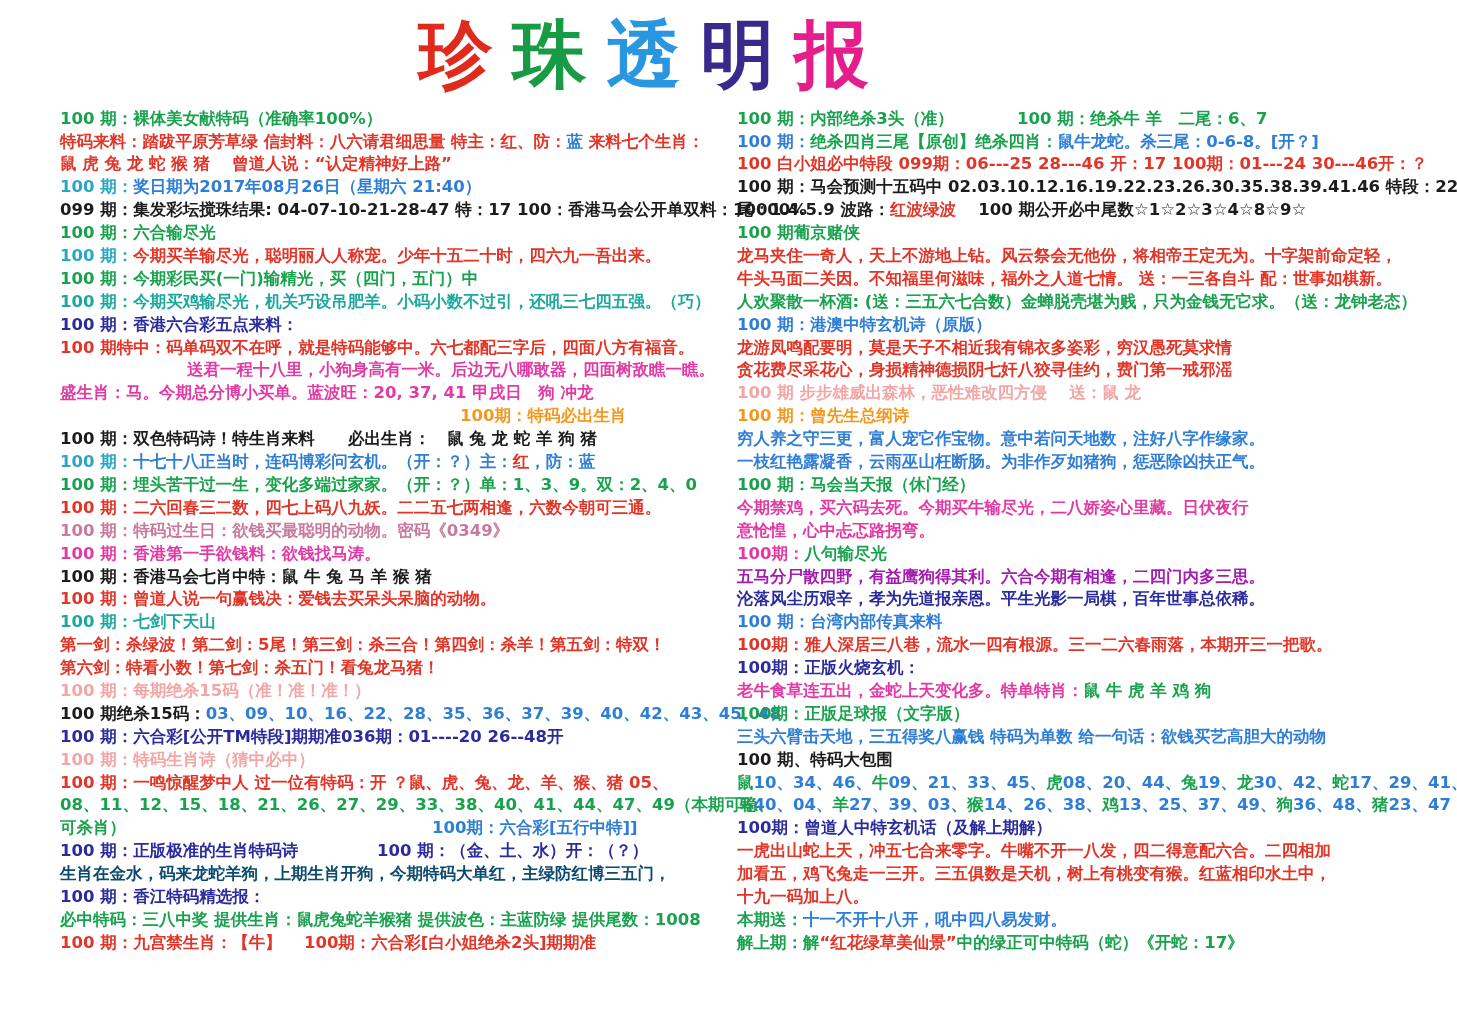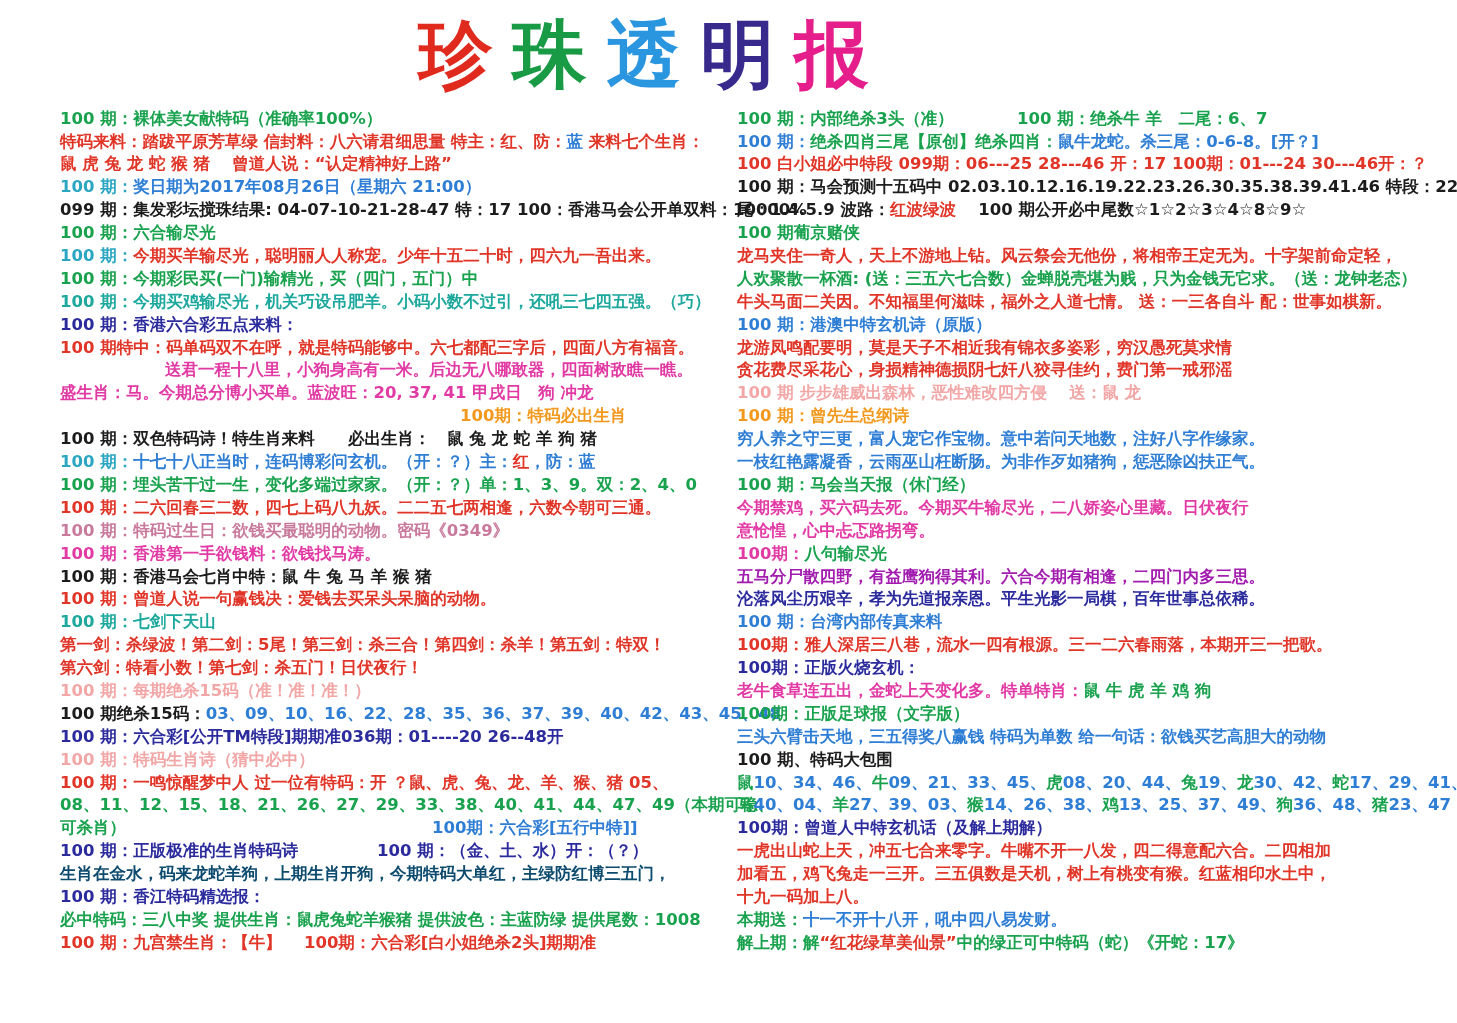--- a/index.html
+++ b/index.html
@@ -32,42 +32,42 @@
 </head>
 <body>
 
 <div class="page">
   <h1 class="title"><span class="title-char" style="color: rgb(224, 42, 30);">珍</span><span class="title-char" style="color: rgb(25, 154, 68);">珠</span><span class="title-char" style="color: rgb(43, 150, 224);">透</span><span class="title-char" style="color: rgb(56, 41, 140);">明</span><span class="title-char" style="color: rgb(230, 30, 140);">报</span></h1>
   <div class="columns">
     <div class="col col-left" id="col-left">
         <div class="line"><span class="seg" style="color: rgb(25, 162, 78);">100 期：</span><span class="seg" style="color: rgb(25, 162, 78);">裸体美女献特码（准确率100%）</span></div>
         <div class="line"><span class="seg" style="color: rgb(225, 53, 40);">特码来料：踏跋平原芳草绿 信封料：八六请君细思量 特主：红、防：</span><span class="seg" style="color: rgb(46, 126, 213);">蓝</span><span class="seg" style="color: rgb(225, 53, 40);"> 来料七个生肖：</span></div>
         <div class="line"><span class="seg" style="color: rgb(225, 53, 40);">鼠 虎 兔 龙 蛇 猴 猪　 曾道人说：“认定精神好上路”</span></div>
-        <div class="line"><span class="seg" style="color: rgb(42, 166, 194);">100 期：</span><span class="seg" style="color: rgb(46, 126, 213);">奖日期为2017年08月26日（星期六 21:00）</span></div>
+        <div class="line"><span class="seg" style="color: rgb(42, 166, 194);">100 期：</span><span class="seg" style="color: rgb(46, 126, 213);">奖日期为2017年08月26日（星期六 21:40）</span></div>
         <div class="line"><span class="seg" style="color: rgb(28, 28, 28);">099 期：集发彩坛搅珠结果: 04-07-10-21-28-47 特：17  100：香港马会公开单双料：10000%</span></div>
         <div class="line"><span class="seg" style="color: rgb(25, 162, 78);">100 期：六合输尽光</span></div>
         <div class="line"><span class="seg" style="color: rgb(42, 166, 194);">100 期：</span><span class="seg" style="color: rgb(225, 53, 40);">今期买羊输尽光，聪明丽人人称宠。少年十五二十时，四六九一吾出来。</span></div>
         <div class="line"><span class="seg" style="color: rgb(25, 162, 78);">100 期：今期彩民买(一门)输精光，买（四门，五门）中</span></div>
         <div class="line"><span class="seg" style="color: rgb(29, 168, 158);">100 期：今期买鸡输尽光，机关巧设吊肥羊。小码小数不过引，还吼三七四五强。（巧）</span></div>
         <div class="line"><span class="seg" style="color: rgb(43, 43, 158);">100 期：香港六合彩五点来料：</span></div>
         <div class="line"><span class="seg" style="color: rgb(225, 53, 40);">100 期特中：码单码双不在呼，就是特码能够中。六七都配三字后，四面八方有福音。</span></div>
-        <div class="line" style="padding-left: 105px;"><span class="seg" style="color: rgb(226, 58, 164);">送君一程十八里，小狗身高有一米。后边无八哪敢器，四面树敌瞧一瞧。</span></div>
+        <div class="line" style="padding-left: 105px; text-align: center;"><span class="seg" style="color: rgb(226, 58, 164);">送君一程十八里，小狗身高有一米。后边无八哪敢器，四面树敌瞧一瞧。</span></div>
         <div class="line"><span class="seg" style="color: rgb(226, 58, 164);">盛生肖：马。今期总分博小买单。蓝波旺：20, 37, 41 甲戌日　狗 冲龙</span></div>
         <div class="line" style="padding-left: 400px;"><span class="seg" style="color: rgb(242, 153, 29);">100期：特码必出生肖</span></div>
         <div class="line"><span class="seg" style="color: rgb(28, 28, 28);">100 期：双色特码诗！特生肖来料</span><span class="seg seg-abs" style="color: rgb(28, 28, 28); left: 288px;">必出生肖：　鼠 兔 龙 蛇 羊 狗 猪</span></div>
         <div class="line"><span class="seg" style="color: rgb(42, 166, 194);">100 期：</span><span class="seg" style="color: rgb(46, 126, 213);">十七十八正当时，连码博彩问玄机。（开：？）主：</span><span class="seg" style="color: rgb(225, 53, 40);">红</span><span class="seg" style="color: rgb(46, 126, 213);">，防：</span><span class="seg" style="color: rgb(46, 126, 213);">蓝</span></div>
         <div class="line"><span class="seg" style="color: rgb(25, 162, 78);">100 期：埋头苦干过一生，变化多端过家家。（开：？）单：1、3、9。双：2、4、0</span></div>
         <div class="line"><span class="seg" style="color: rgb(225, 53, 40);">100 期：二六回春三二数，四七上码八九妖。二二五七两相逢，六数今朝可三通。</span></div>
         <div class="line"><span class="seg" style="color: rgb(201, 122, 156);">100 期：特码过生日：欲钱买最聪明的动物。密码《0349》</span></div>
         <div class="line"><span class="seg" style="color: rgb(226, 58, 164);">100 期：香港第一手欲钱料：欲钱找马涛。</span></div>
         <div class="line"><span class="seg" style="color: rgb(28, 28, 28);">100 期：香港马会七肖中特：鼠 牛 兔 马 羊 猴 猪</span></div>
         <div class="line"><span class="seg" style="color: rgb(225, 53, 40);">100 期：曾道人说一句赢钱决：爱钱去买呆头呆脑的动物。</span></div>
         <div class="line"><span class="seg" style="color: rgb(29, 168, 158);">100 期：七剑下天山</span></div>
         <div class="line"><span class="seg" style="color: rgb(225, 53, 40);">第一剑：杀绿波！第二剑：5尾！第三剑：杀三合！第四剑：杀羊！第五剑：特双！</span></div>
-        <div class="line"><span class="seg" style="color: rgb(225, 53, 40);">第六剑：特看小数！第七剑：杀五门！日伏夜行！</span></div>
+        <div class="line"><span class="seg" style="color: rgb(225, 53, 40);">第六剑：特看小数！第七剑：杀五门！看兔龙马猪！</span></div>
         <div class="line"><span class="seg" style="color: rgb(242, 166, 166);">100 期：每期绝杀15码（准！准！准！）</span></div>
         <div class="line"><span class="seg" style="color: rgb(28, 28, 28);">100 期绝杀15码：</span><span class="seg" style="color: rgb(46, 126, 213);">03、09、10、16、22、28、35、36、37、39、40、42、43、45、48</span></div>
         <div class="line"><span class="seg" style="color: rgb(43, 43, 158);">100 期：六合彩[公开TM特段]期期准036期：01----20 26--48开</span></div>
         <div class="line"><span class="seg" style="color: rgb(242, 166, 166);">100 期：特码生肖诗（猜中必中）</span></div>
         <div class="line"><span class="seg" style="color: rgb(225, 53, 40);">100 期：一鸣惊醒梦中人 过一位有特码：开 ？鼠、虎、兔、龙、羊、猴、猪 05、</span></div>
         <div class="line"><span class="seg" style="color: rgb(25, 162, 78);">08、11、12、15、18、21、26、27、29、33、38、40、41、44、47、49（本期可稳、</span></div>
         <div class="line"><span class="seg" style="color: rgb(25, 162, 78);">可杀肖）</span><span class="seg seg-abs" style="color: rgb(46, 126, 213); left: 372px;">100期：六合彩[五行中特]]</span></div>
         <div class="line"><span class="seg" style="color: rgb(43, 43, 158); margin-top: 43px;">100 期：正版极准的生肖特码诗</span><span class="seg seg-abs" style="color: rgb(43, 43, 158); left: 317px;">100 期：（金、土、水）开：（？）</span></div>
         <div class="line"><span class="seg" style="color: #0c4a6e;">生肖在金水，码来龙蛇羊狗，上期生肖开狗，今期特码大单红，主绿防红博三五门，</span></div>
         <div class="line"><span class="seg" style="color: rgb(43, 43, 158);">100 期：香江特码精选报：</span></div>
@@ -75,22 +75,22 @@
         <div class="line"><span class="seg" style="color: rgb(225, 53, 40);">100 期：九宫禁生肖：【牛】　 100期：六合彩[白小姐绝杀2头]期期准</span></div>
       </div>
     <div class="col col-right" id="col-right">
         <div class="line"><span class="seg" style="color: rgb(25, 162, 78);">100 期：内部绝杀3头（准）</span><span class="seg seg-abs" style="color: rgb(25, 162, 78); left: 280px;">100 期：绝杀牛 羊　二尾：6、7</span></div>
         <div class="line"><span class="seg" style="color: rgb(46, 126, 213);">100 期：</span><span class="seg" style="color: rgb(25, 162, 78);">绝杀四肖三尾【原创】绝杀四肖：</span><span class="seg" style="color: rgb(46, 126, 213);">鼠牛龙蛇。杀三尾：0-6-8。[开？]</span></div>
         <div class="line"><span class="seg" style="color: rgb(225, 53, 40);">100 白小姐必中特段 099期：06---25 28---46 开：17  100期：01---24 30---46开：？</span></div>
         <div class="line"><span class="seg" style="color: rgb(28, 28, 28);">100 期：马会预测十五码中 02.03.10.12.16.19.22.23.26.30.35.38.39.41.46 特段：22=38</span></div>
         <div class="line"><span class="seg" style="color: rgb(28, 28, 28);">尾：1.4.5.9 波路：</span><span class="seg" style="color: rgb(225, 53, 40);">红波绿波</span><span class="seg" style="color: rgb(28, 28, 28);">　 100 期公开必中尾数☆1☆2☆3☆4☆8☆9☆</span></div>
         <div class="line"><span class="seg" style="color: rgb(25, 162, 78);">100 期葡京赌侠</span></div>
         <div class="line"><span class="seg" style="color: rgb(225, 53, 40);">龙马夹住一奇人，天上不游地上钻。风云祭会无他份，将相帝王定无为。十字架前命定轻，</span></div>
+        <div class="line"><span class="seg" style="color: rgb(225, 53, 40);">牛头马面二关因。不知福里何滋味，福外之人道七情。 送：一三各自斗 配：世事如棋新。</span></div>
         <div class="line"><span class="seg" style="color: rgb(25, 162, 78);">人欢聚散一杯酒: (送：三五六七合数）金蝉脱壳堪为贱，只为金钱无它求。（送：龙钟老态）</span></div>
-        <div class="line"><span class="seg" style="color: rgb(225, 53, 40);">牛头马面二关因。不知福里何滋味，福外之人道七情。 送：一三各自斗 配：世事如棋新。</span></div>
         <div class="line"><span class="seg" style="color: rgb(46, 126, 213);">100 期：港澳中特玄机诗（原版）</span></div>
         <div class="line"><span class="seg" style="color: rgb(225, 53, 40);">龙游凤鸣配要明，莫是天子不相近我有锦衣多姿彩，穷汉愚死莫求情</span></div>
         <div class="line"><span class="seg" style="color: rgb(225, 53, 40);">贪花费尽采花心，身损精神德损阴七奸八狡寻佳约，费门第一戒邪滛</span></div>
         <div class="line"><span class="seg" style="color: rgb(242, 166, 166);">100 期 步步雄威出森林，恶性难改四方侵　 送：鼠 龙</span></div>
         <div class="line"><span class="seg" style="color: rgb(242, 153, 29);">100 期：曾先生总纲诗</span></div>
         <div class="line"><span class="seg" style="color: rgb(46, 126, 213);">穷人养之守三更，富人宠它作宝物。意中若问天地数，注好八字作缘家。</span></div>
         <div class="line"><span class="seg" style="color: rgb(46, 126, 213);">一枝红艳露凝香，云雨巫山枉断肠。为非作歹如猪狗，惩恶除凶扶正气。</span></div>
         <div class="line"><span class="seg" style="color: rgb(25, 162, 78);">100 期：马会当天报（休门经）</span></div>
         <div class="line"><span class="seg" style="color: rgb(226, 58, 164);">今期禁鸡，买六码去死。今期买牛输尽光，二八娇姿心里藏。日伏夜行</span></div>
         <div class="line"><span class="seg" style="color: rgb(226, 58, 164);">意怆惶，心中忐忑路拐弯。</span></div>

